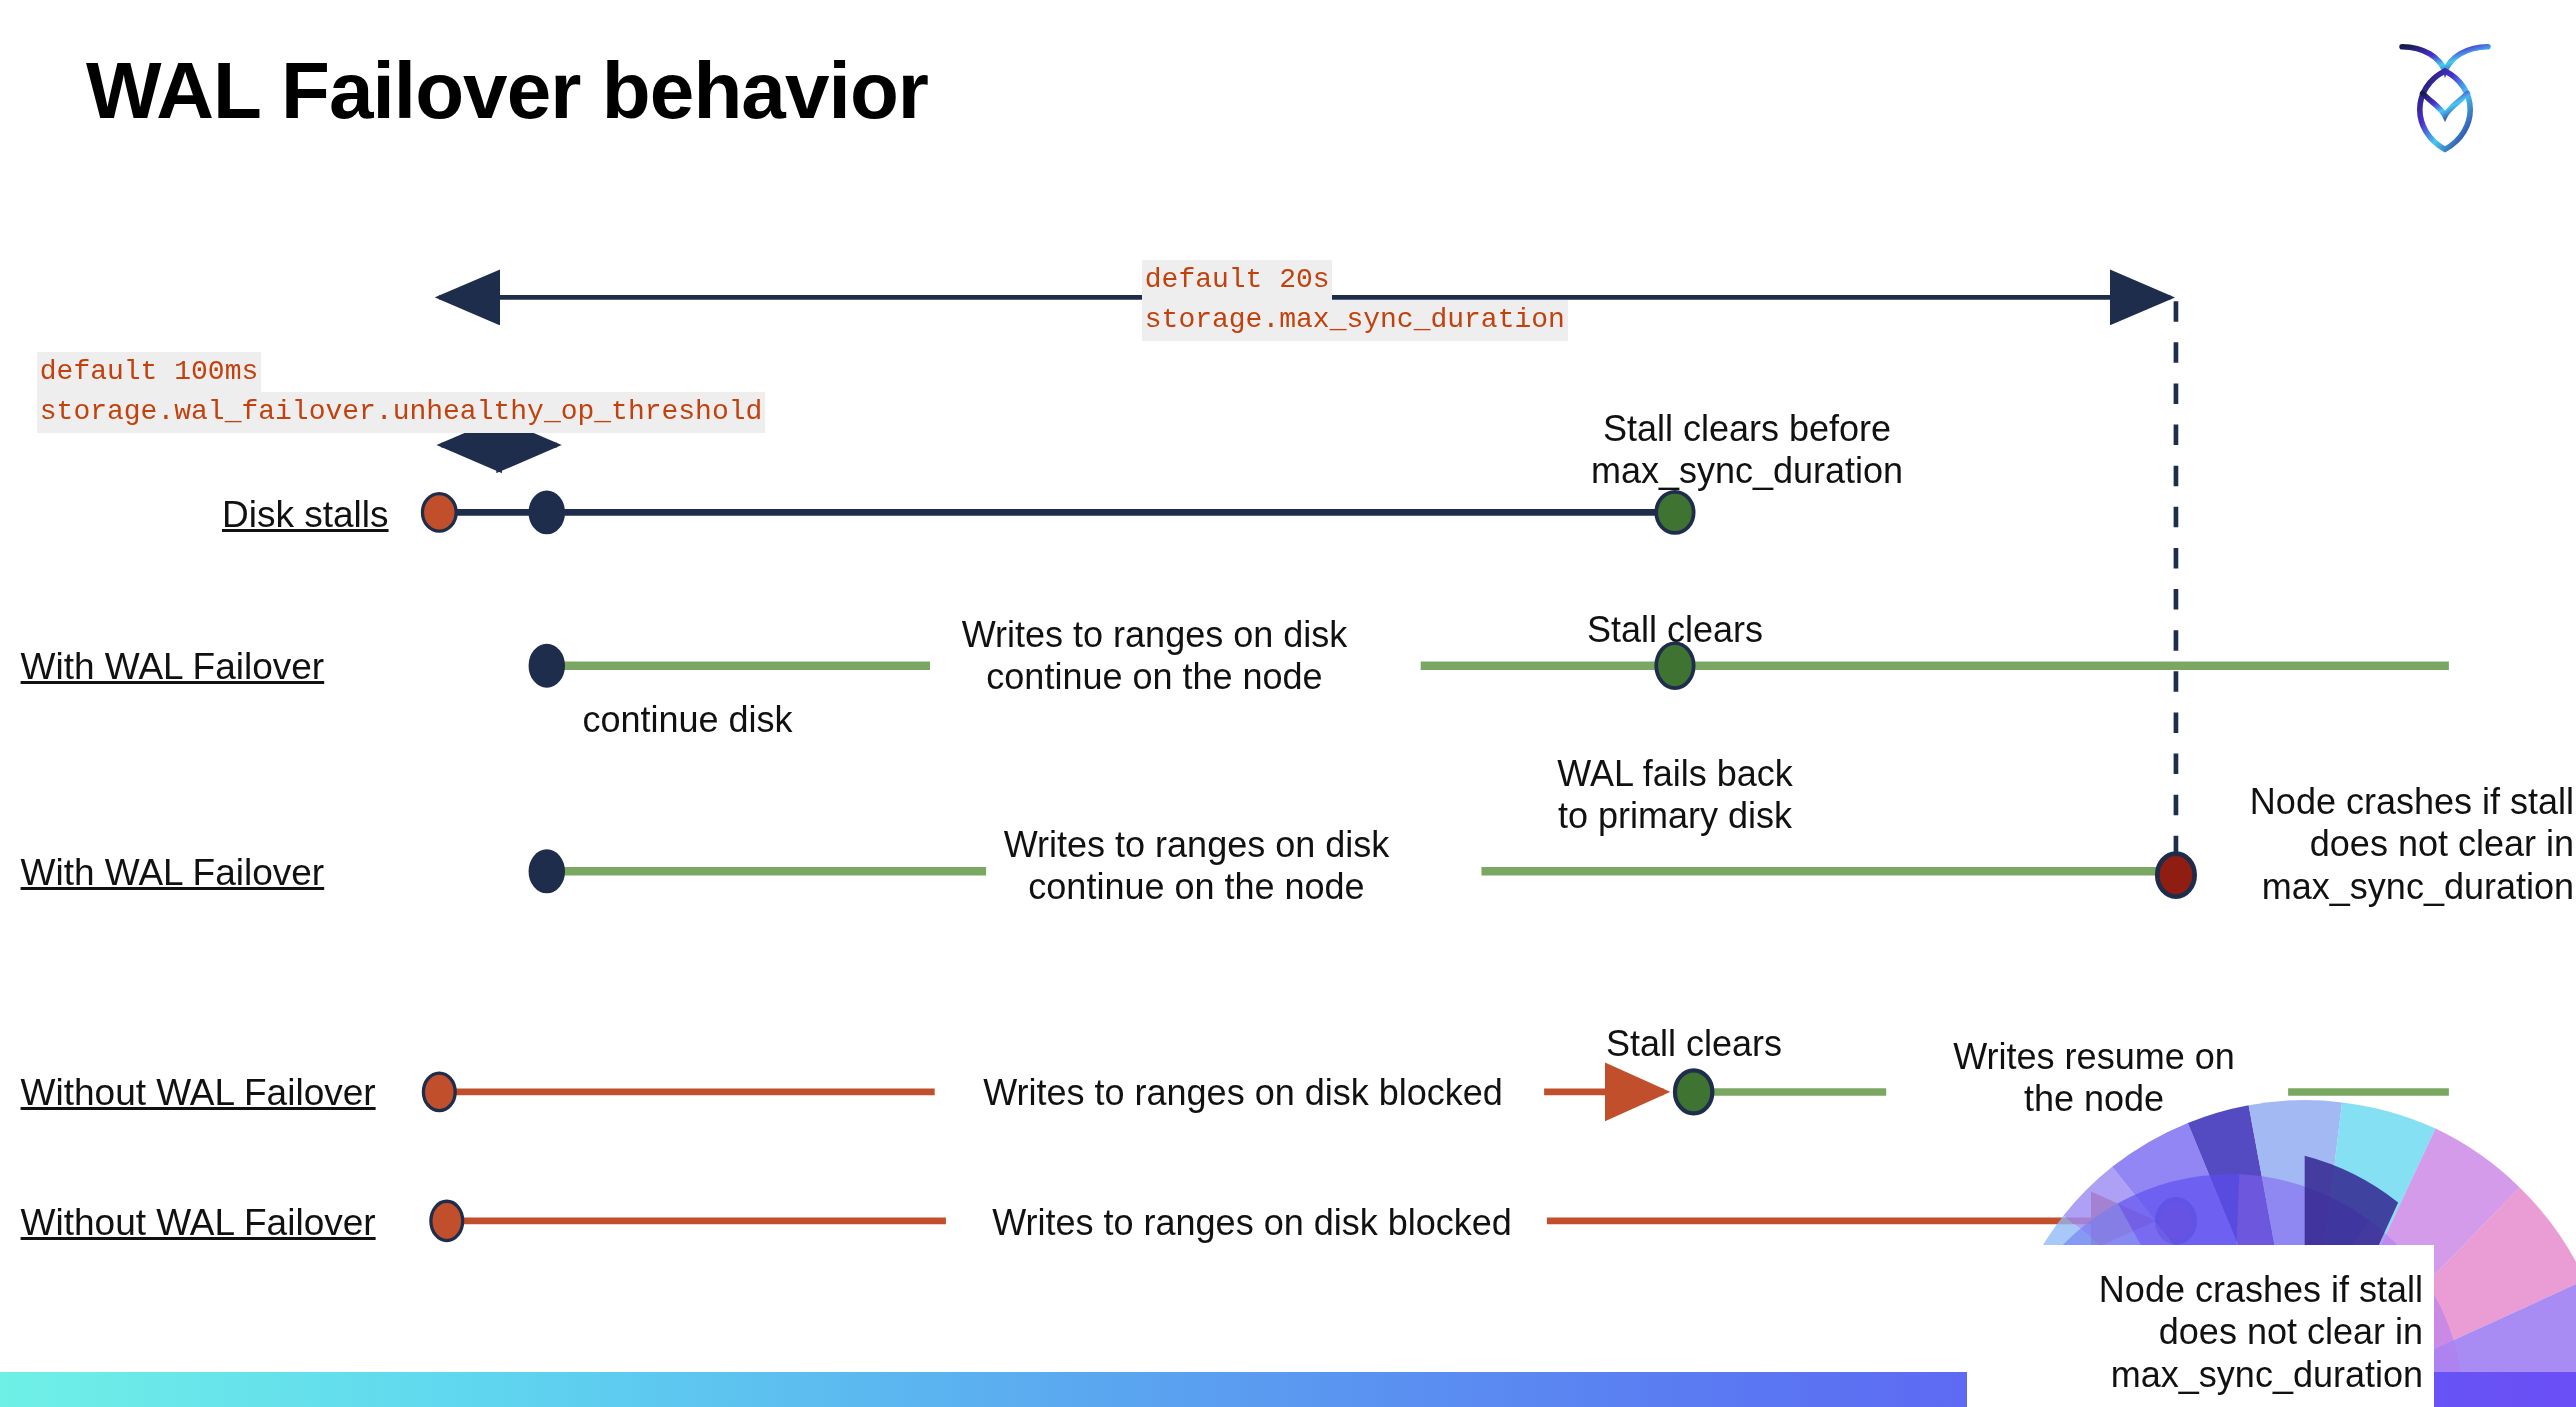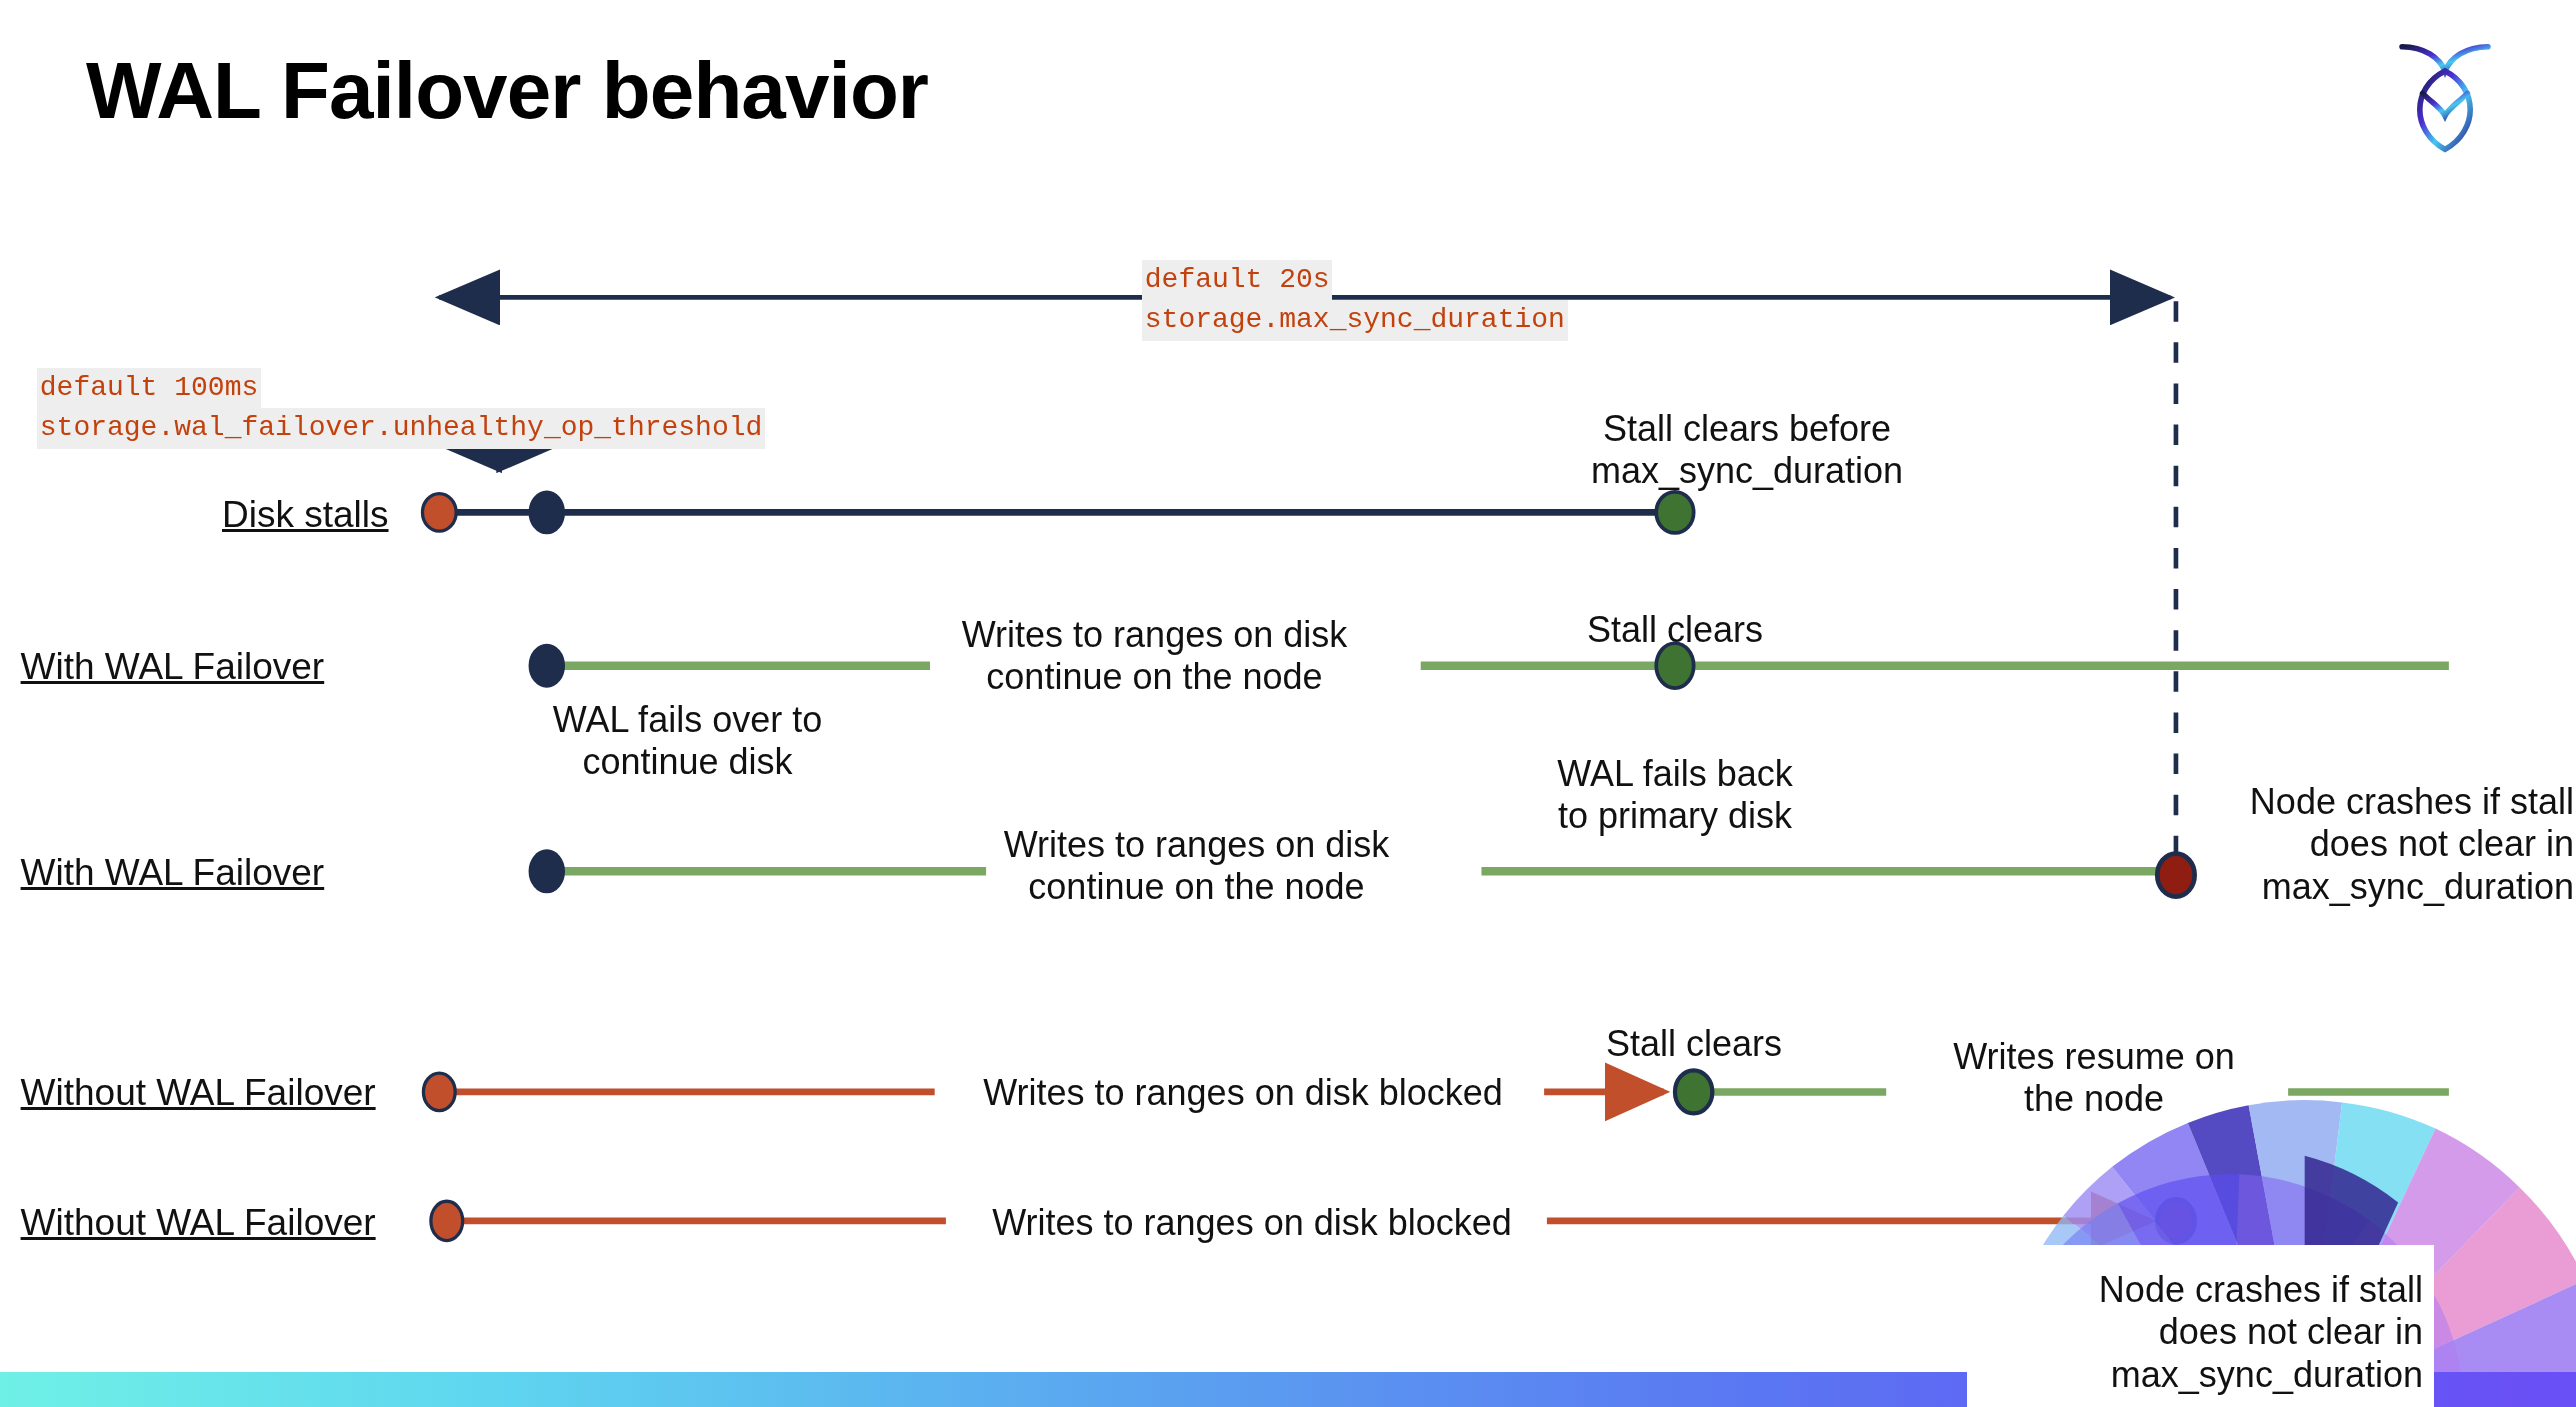--- a/index.html
+++ b/index.html
@@ -205,21 +205,21 @@
     </svg>
   </div>
 
   <div id="bottombar"></div>
 
   <div class="codelabel" style="left:1142px; top:260px;">
     <span>default 20s</span><br>
     <span>storage.max_sync_duration</span>
   </div>
 
-  <div class="codelabel" style="left:37px; top:368px;">
+  <div class="codelabel" style="left:37px; top:352px;">
     <span>default 100ms</span><br>
     <span>storage.wal_failover.unhealthy_op_threshold</span>
   </div>
 
   <div class="rowlabel" style="left:222px; top:494px;">Disk stalls</div>
   <div class="rowlabel" style="left:20.6px; top:646px;">With WAL Failover</div>
   <div class="rowlabel" style="left:20.6px; top:852px;">With WAL Failover</div>
   <div class="rowlabel" style="left:20.6px; top:1072px;">Without WAL Failover</div>
   <div class="rowlabel" style="left:20.6px; top:1202px;">Without WAL Failover</div>
 
@@ -229,21 +229,20 @@
   </div>
 
   <div class="note center" style="left:944px; top:614px; width:421px;">
     <div>Writes to ranges on disk</div>
     <div>continue on the node</div>
   </div>
   <div class="note center" style="left:1488px; top:609px; width:374px;">
     <div>Stall clears</div>
   </div>
   <div class="note center" style="left:477px; top:699px; width:421px;">
-    <div>WAL fails over to</div>
     <div>continue disk</div>
   </div>
   <div class="note center" style="left:1488px; top:705px; width:374px;margin-top:48px;">
     <div>WAL fails  back</div>
     <div>to primary disk</div>
   </div>
 
   <div class="note center" style="left:986px; top:824px; width:421px;">
     <div>Writes to ranges on disk</div>
     <div>continue on the node</div>

